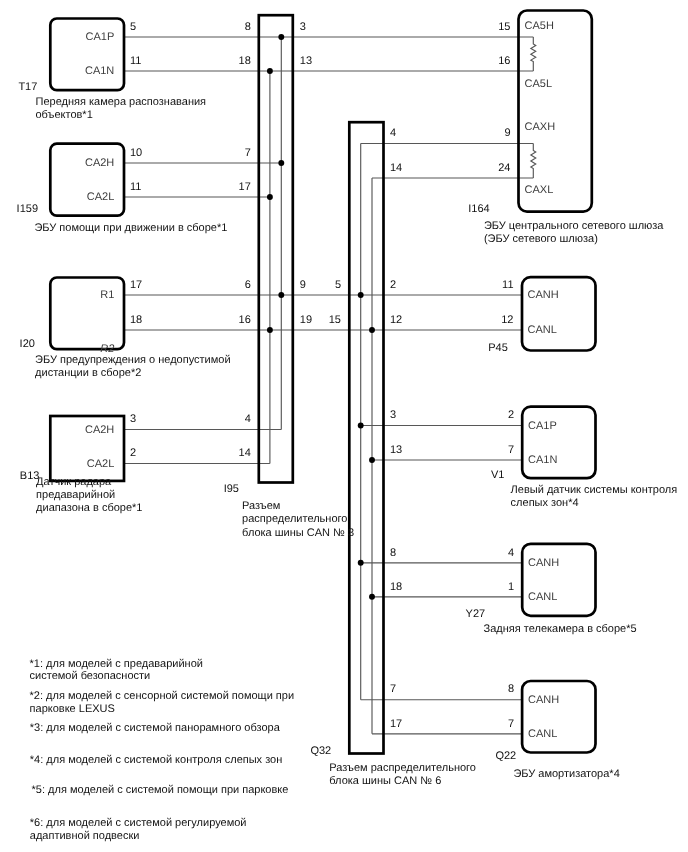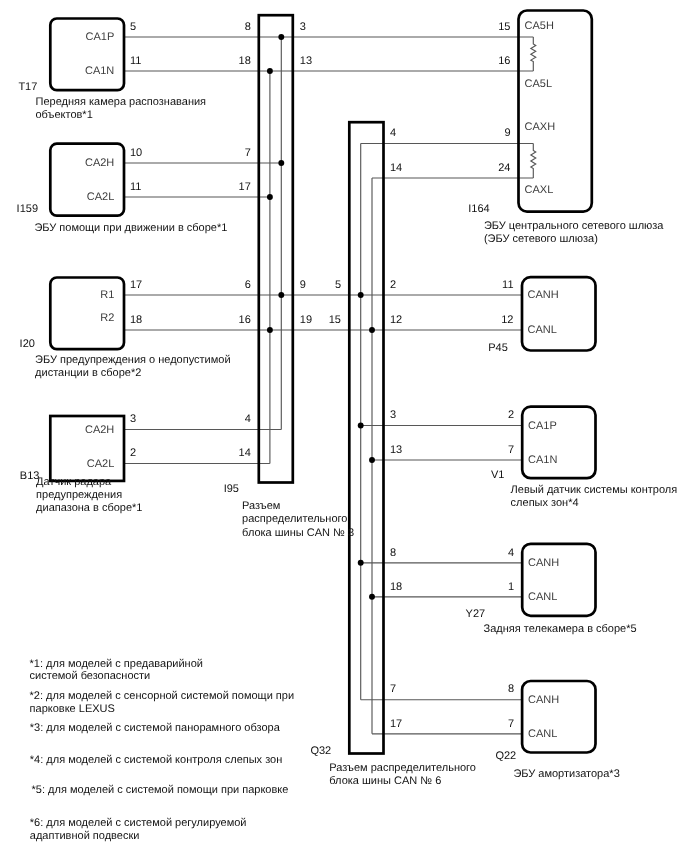--- a/index.html
+++ b/index.html
@@ -76,21 +76,21 @@
       <circle cx="372" cy="460" r="2.95"></circle>
       <circle cx="360.7" cy="562.8" r="2.95"></circle>
       <circle cx="372" cy="596.8" r="2.95"></circle>
     </g>
   </svg>
   <span class="tx pinname" style="right:573.7px;top:32.2px;">CA1P</span>
   <span class="tx pinname" style="right:573.7px;top:66.2px;">CA1N</span>
   <span class="tx pinname" style="right:573.7px;top:158.2px;">CA2H</span>
   <span class="tx pinname" style="right:573.7px;top:192.2px;">CA2L</span>
   <span class="tx pinname" style="right:573.7px;top:290.2px;">R1</span>
-  <span class="tx pinname" style="right:573.7px;top:313px;">R2</span>
+  <span class="tx pinname" style="right:573.7px;top:344px;font-style:italic;">R2</span>
   <span class="tx pinname" style="right:573.7px;top:424.7px;">CA2H</span>
   <span class="tx pinname" style="right:573.7px;top:458.7px;">CA2L</span>
   <span class="tx pinname" style="left:524.6px;top:20.9px;">CA5H</span>
   <span class="tx pinname" style="left:524.6px;top:78.8px;">CA5L</span>
   <span class="tx pinname" style="left:524.6px;top:122.3px;">CAXH</span>
   <span class="tx pinname" style="left:524.6px;top:185.2px;">CAXL</span>
   <span class="tx pinname" style="left:527.5px;top:290.2px;">CANH</span>
   <span class="tx pinname" style="left:527.5px;top:325.2px;">CANL</span>
   <span class="tx pinname" style="left:528.0px;top:420.7px;">CA1P</span>
   <span class="tx pinname" style="left:528.0px;top:455.2px;">CA1N</span>
@@ -159,21 +159,21 @@
     </div>
   <div class="tx cap" style="left:16.4px;top:221.5px;">
       <div>ЭБУ помощи при движении в сборе*1</div>
     </div>
   <div class="tx cap" style="left:17.1px;top:354.1px;">
       <div>ЭБУ предупреждения о недопустимой</div>
       <div>дистанции в сборе*2</div>
     </div>
   <div class="tx cap" style="left:18.1px;top:476px;">
       <div>Датчик радара</div>
-      <div>предупреждения</div>
+      <div>предаварийной</div>
       <div>диапазона в сборе*1</div>
     </div>
   <div class="tx cap" style="left:224.1px;top:500.1px;">
       <div>Разъем</div>
       <div>распределительного</div>
       <div>блока шины CAN № 3</div>
     </div>
   <div class="tx cap" style="left:311.3px;top:761.6px;">
       <div>Разъем распределительного</div>
       <div>блока шины CAN № 6</div>
@@ -183,21 +183,21 @@
       <div>(ЭБУ сетевого шлюза)</div>
     </div>
   <div class="tx cap" style="left:492.6px;top:484.1px;">
       <div>Левый датчик системы контроля</div>
       <div>слепых зон*4</div>
     </div>
   <div class="tx cap" style="left:465.6px;top:623.2px;">
       <div>Задняя телекамера в сборе*5</div>
     </div>
   <div class="tx cap" style="left:495.4px;top:768.4px;">
-      <div>ЭБУ амортизатора*3</div>
+      <div>ЭБУ амортизатора*4</div>
     </div>
   <div class="tx fn" style="left:11.6px;top:657.8px;">
       <div>*1: для моделей с предаварийной</div>
       <div>системой безопасности</div>
     </div>
   <div class="tx fn" style="left:11.6px;top:690.2px;">
       <div>*2: для моделей с сенсорной системой помощи при</div>
       <div>парковке LEXUS</div>
     </div>
   <div class="tx fn" style="left:11.8px;top:722.0px;">

